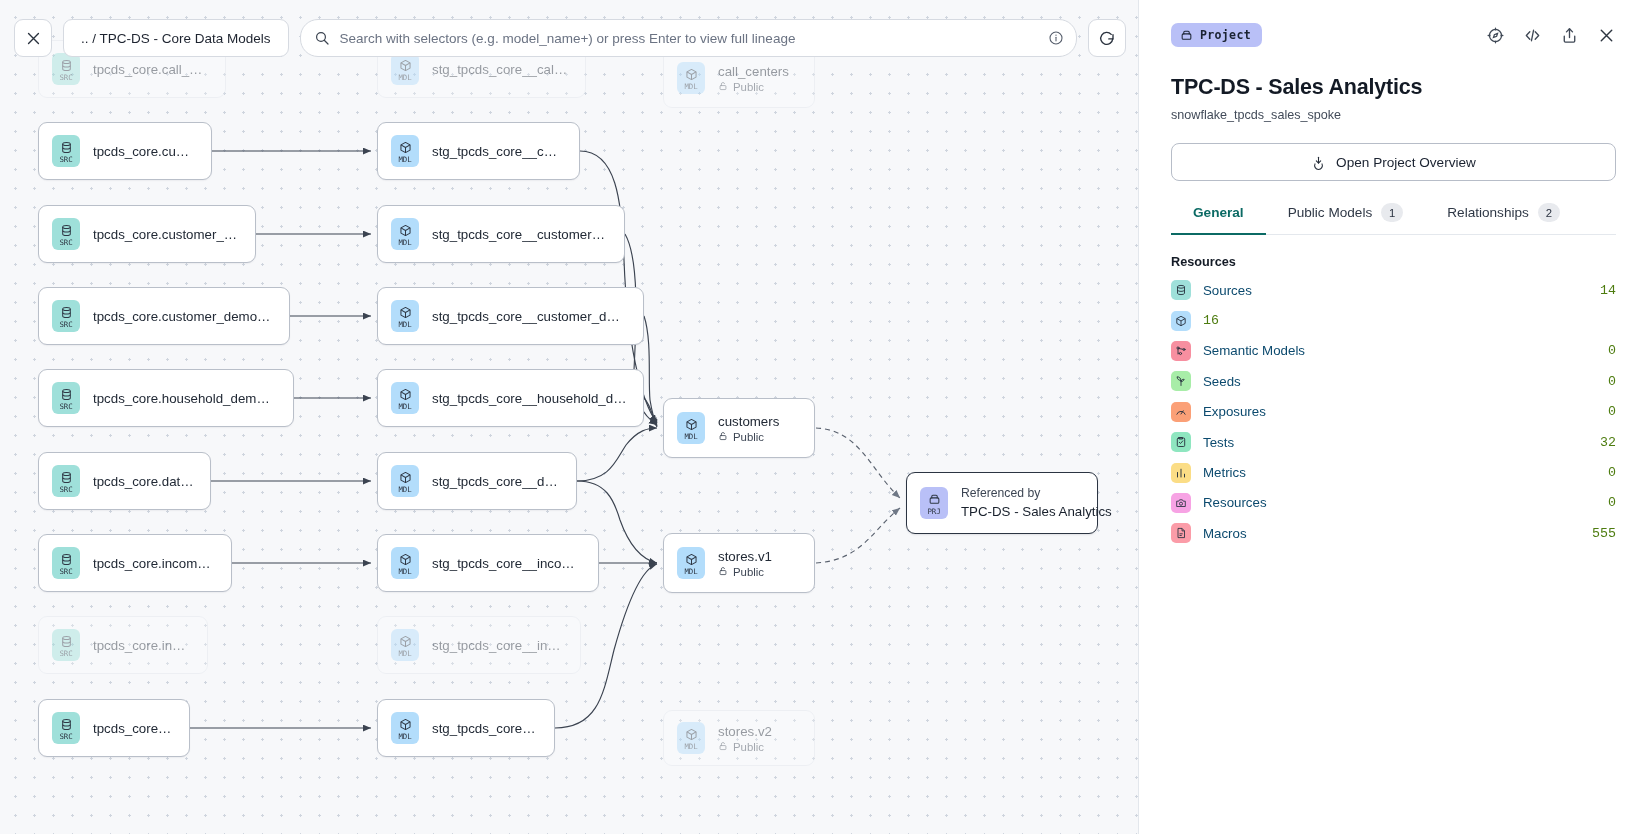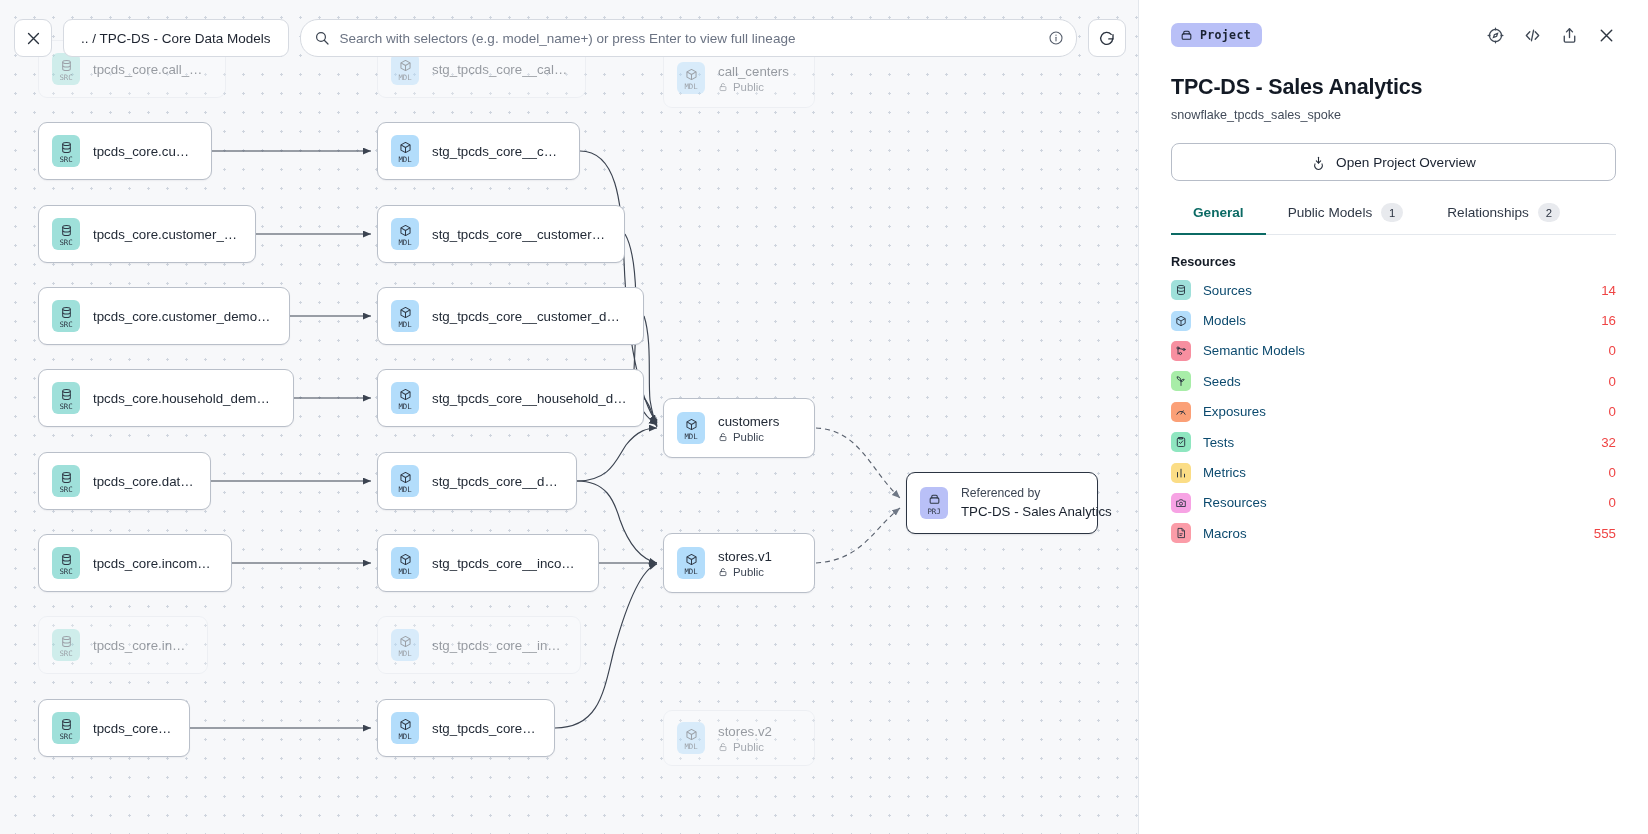--- a/index.html
+++ b/index.html
@@ -128,21 +128,21 @@
   .badge-prj { background: #b9c0f7; }
   .node-label {
     font-size: 13.3px;
     color: #222a36;
     white-space: nowrap;
     overflow: hidden;
     text-overflow: ellipsis;
   }
   .node-body { display: flex; flex-direction: column; gap: 2px; min-width: 0; }
   .pub {
-    display: flex; align-items: center; gap: 5px;
+    display: flex; align-items: flex-start; gap: 5px;
     font-size: 11.4px; color: #3e4755;
   }
   .prj-sub { font-size: 12.2px; color: #3c4553; line-height: 15px; }
   .prj-main { font-size: 13.3px; color: #18202c; line-height: 17px; white-space: nowrap; }
 
   
   .panel {
     width: 510px; height: 834px;
     background: #ffffff;
     border-left: 1px solid #e3e7ec;
@@ -232,21 +232,21 @@
     gap: 12px;
     cursor: pointer;
   }
   .res-icon {
     width: 20px; height: 20px;
     border-radius: 5px;
     display: flex; align-items: center; justify-content: center;
     flex: none;
   }
   .res-name { font-size: 13.3px; color: #0c4a6e; flex: 1 1 auto; }
-  .res-count { font-size: 13.3px; color: #ef4444; font-weight: 400; }
+  .res-count { font-size: 13.3px; color: #4d7c0f; font-weight: 400; font-family: Liberation Mono, monospace; }
   .res-list { margin-top: 6px; }
 </style>
 </head>
 <body>
 
 <div id="app">
 
   <div class="canvas-pane">
 
     <svg width="1138" height="834" style="position:absolute;top:0;left:0;z-index:5;">
@@ -750,21 +750,20 @@
           <span class="res-count">14</span>
         </div>
         <div class="res-row">
           <span class="res-icon" style="background:#b3ddfb">
             <svg width="12" height="12" viewBox="0 0 24 24" fill="none" stroke="#26303d" stroke-width="1.8" stroke-linejoin="round">
               <path d="M12 2.6 L20.4 7.2 L20.4 16.8 L12 21.4 L3.6 16.8 L3.6 7.2 Z"></path>
               <path d="M3.6 7.2 L12 11.9 L20.4 7.2"></path>
               <path d="M12 11.9 L12 21.4"></path>
             </svg>
           </span>
-          <span class="res-name">Models</span>
           <span class="res-count">16</span>
         </div>
         <div class="res-row">
           <span class="res-icon" style="background:#f78fa0">
             <svg width="12" height="12" viewBox="0 0 24 24" fill="none" stroke="#26303d" stroke-width="1.8" stroke-linecap="round">
               <circle cx="6" cy="6" r="2.2"></circle>
               <circle cx="18" cy="9" r="2"></circle>
               <circle cx="11" cy="17" r="2.2"></circle>
               <path d="M6 8.2 L6 18 M7.6 7 L16 8.6 M7.4 16.6 L8.9 16.8"></path>
             </svg>

